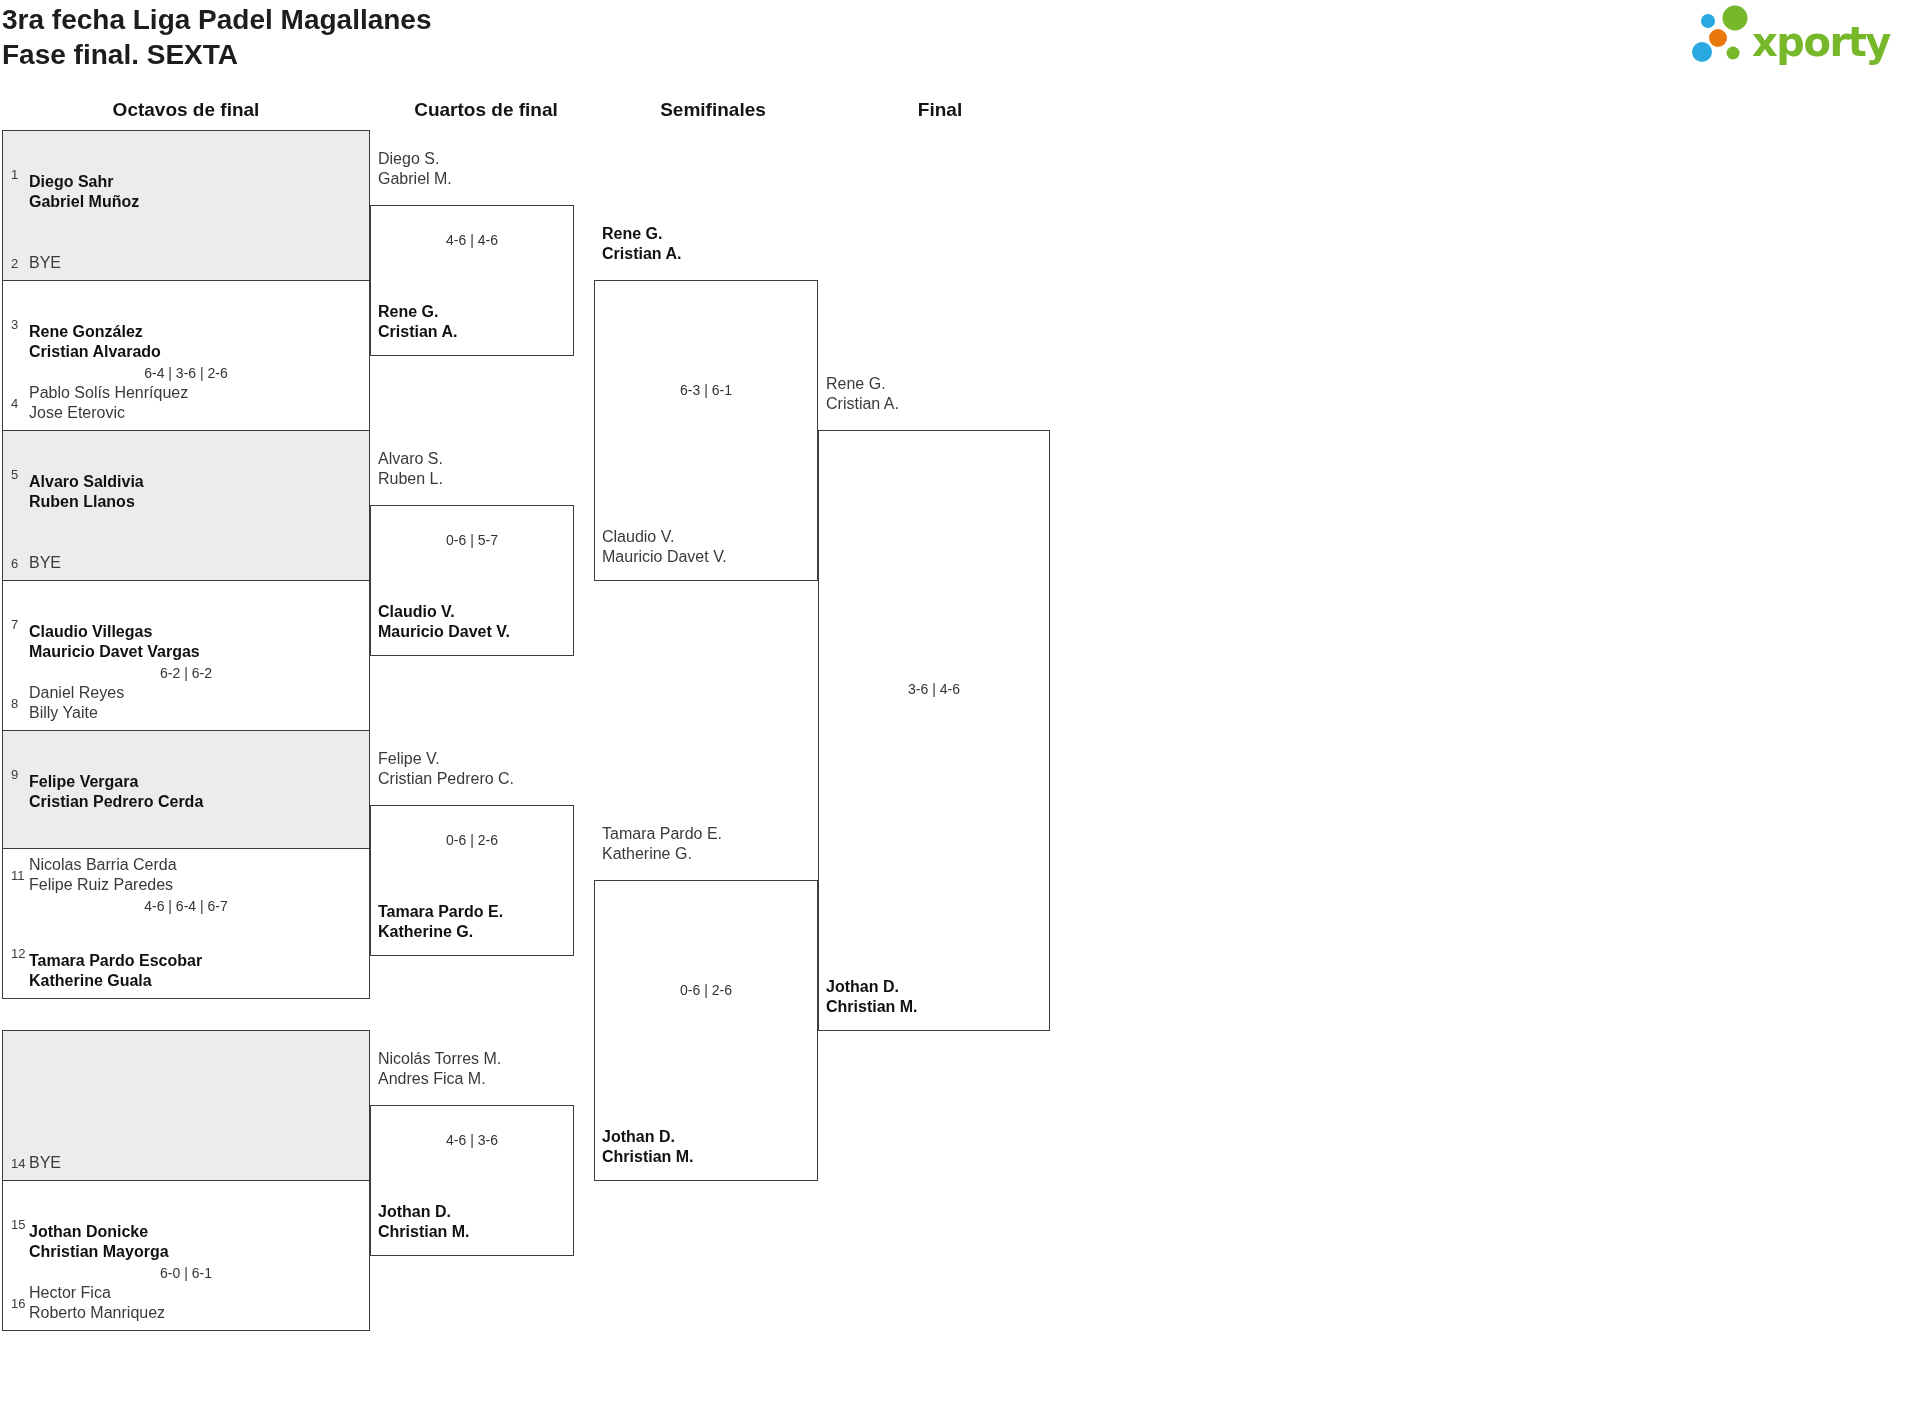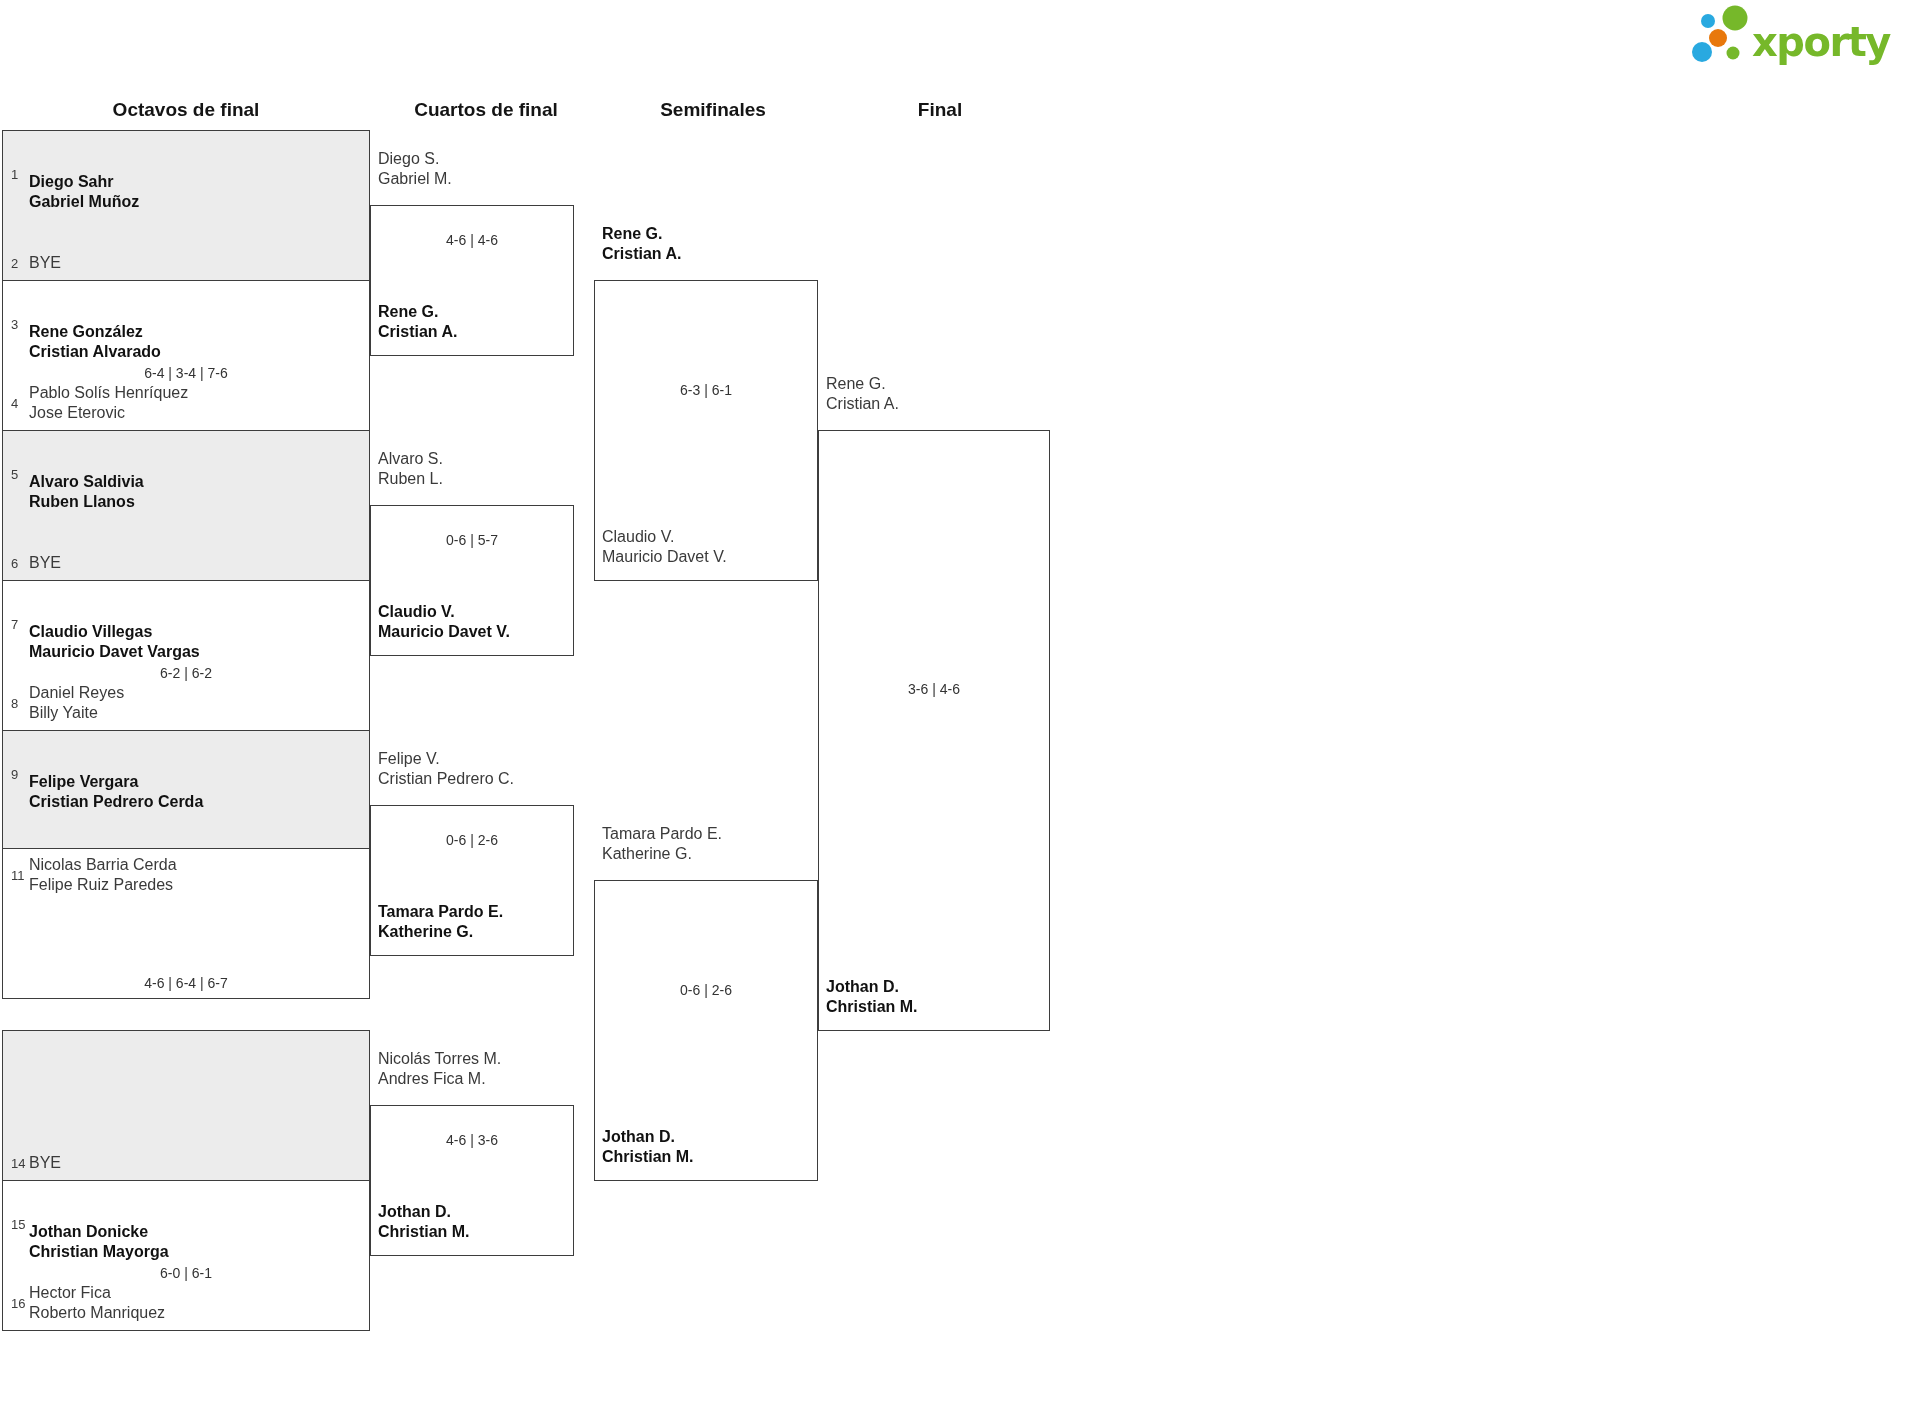--- a/index.html
+++ b/index.html
@@ -36,20 +36,24 @@
   .sf{left:594px;width:224px;height:301px;}
   .sf .score{top:101px;}
   .fin{left:818px;width:232px;height:601px;}
   .fin .score{top:250px;}
 </style>
 </head>
 <body>
 
 <div class="page">
 
+  <div class="title">
+    <div>3ra fecha Liga Padel Magallanes</div>
+    <div>Fase final. SEXTA</div>
+  </div>
 
   <svg class="logo" viewBox="0 0 228 76" xmlns="http://www.w3.org/2000/svg">
     <circle cx="16" cy="21" r="7" fill="#29a9e0"></circle>
     <circle cx="43" cy="18" r="12.5" fill="#76b82a"></circle>
     <circle cx="26" cy="38" r="9" fill="#e8780c"></circle>
     <circle cx="10" cy="52" r="10" fill="#29a9e0"></circle>
     <circle cx="41" cy="53" r="6.5" fill="#76b82a"></circle>
     <text x="60" y="56" font-family="DejaVu Sans, sans-serif" font-size="40" font-weight="bold" letter-spacing="-1.5" fill="#76b82a">xporty</text>
   </svg>
 
@@ -70,21 +74,21 @@
       <span class="name">BYE</span>
     </div>
   </div>
 
   <div class="oct" style="top:280px">
     <div class="team">
       <span class="seed">3</span>
       <span class="name bold">Rene González
 Cristian Alvarado</span>
     </div>
-    <div class="score">6-4 | 3-4 | 7-6</div>
+    <div class="score">6-4 | 3-6 | 2-6</div>
     <div class="team">
       <span class="seed">4</span>
       <span class="name">Pablo Solís Henríquez
 Jose Eterovic</span>
     </div>
   </div>
 
   <div class="oct bye" style="top:430px">
     <div class="team">
       <span class="seed">5</span>
@@ -125,20 +129,25 @@
     </div>
   </div>
 
   <div class="oct" style="top:848px">
     <div class="team">
       <span class="seed">11</span>
       <span class="name">Nicolas Barria Cerda
 Felipe Ruiz Paredes</span>
     </div>
     <div class="score">4-6 | 6-4 | 6-7</div>
+    <div class="team">
+      <span class="seed">12</span>
+      <span class="name bold">Tamara Pardo Escobar
+Katherine Guala</span>
+    </div>
   </div>
 
   <div class="oct bye" style="top:1030px">
     <div class="score"></div>
     <div class="team">
       <span class="seed">14</span>
       <span class="name">BYE</span>
     </div>
   </div>
 

